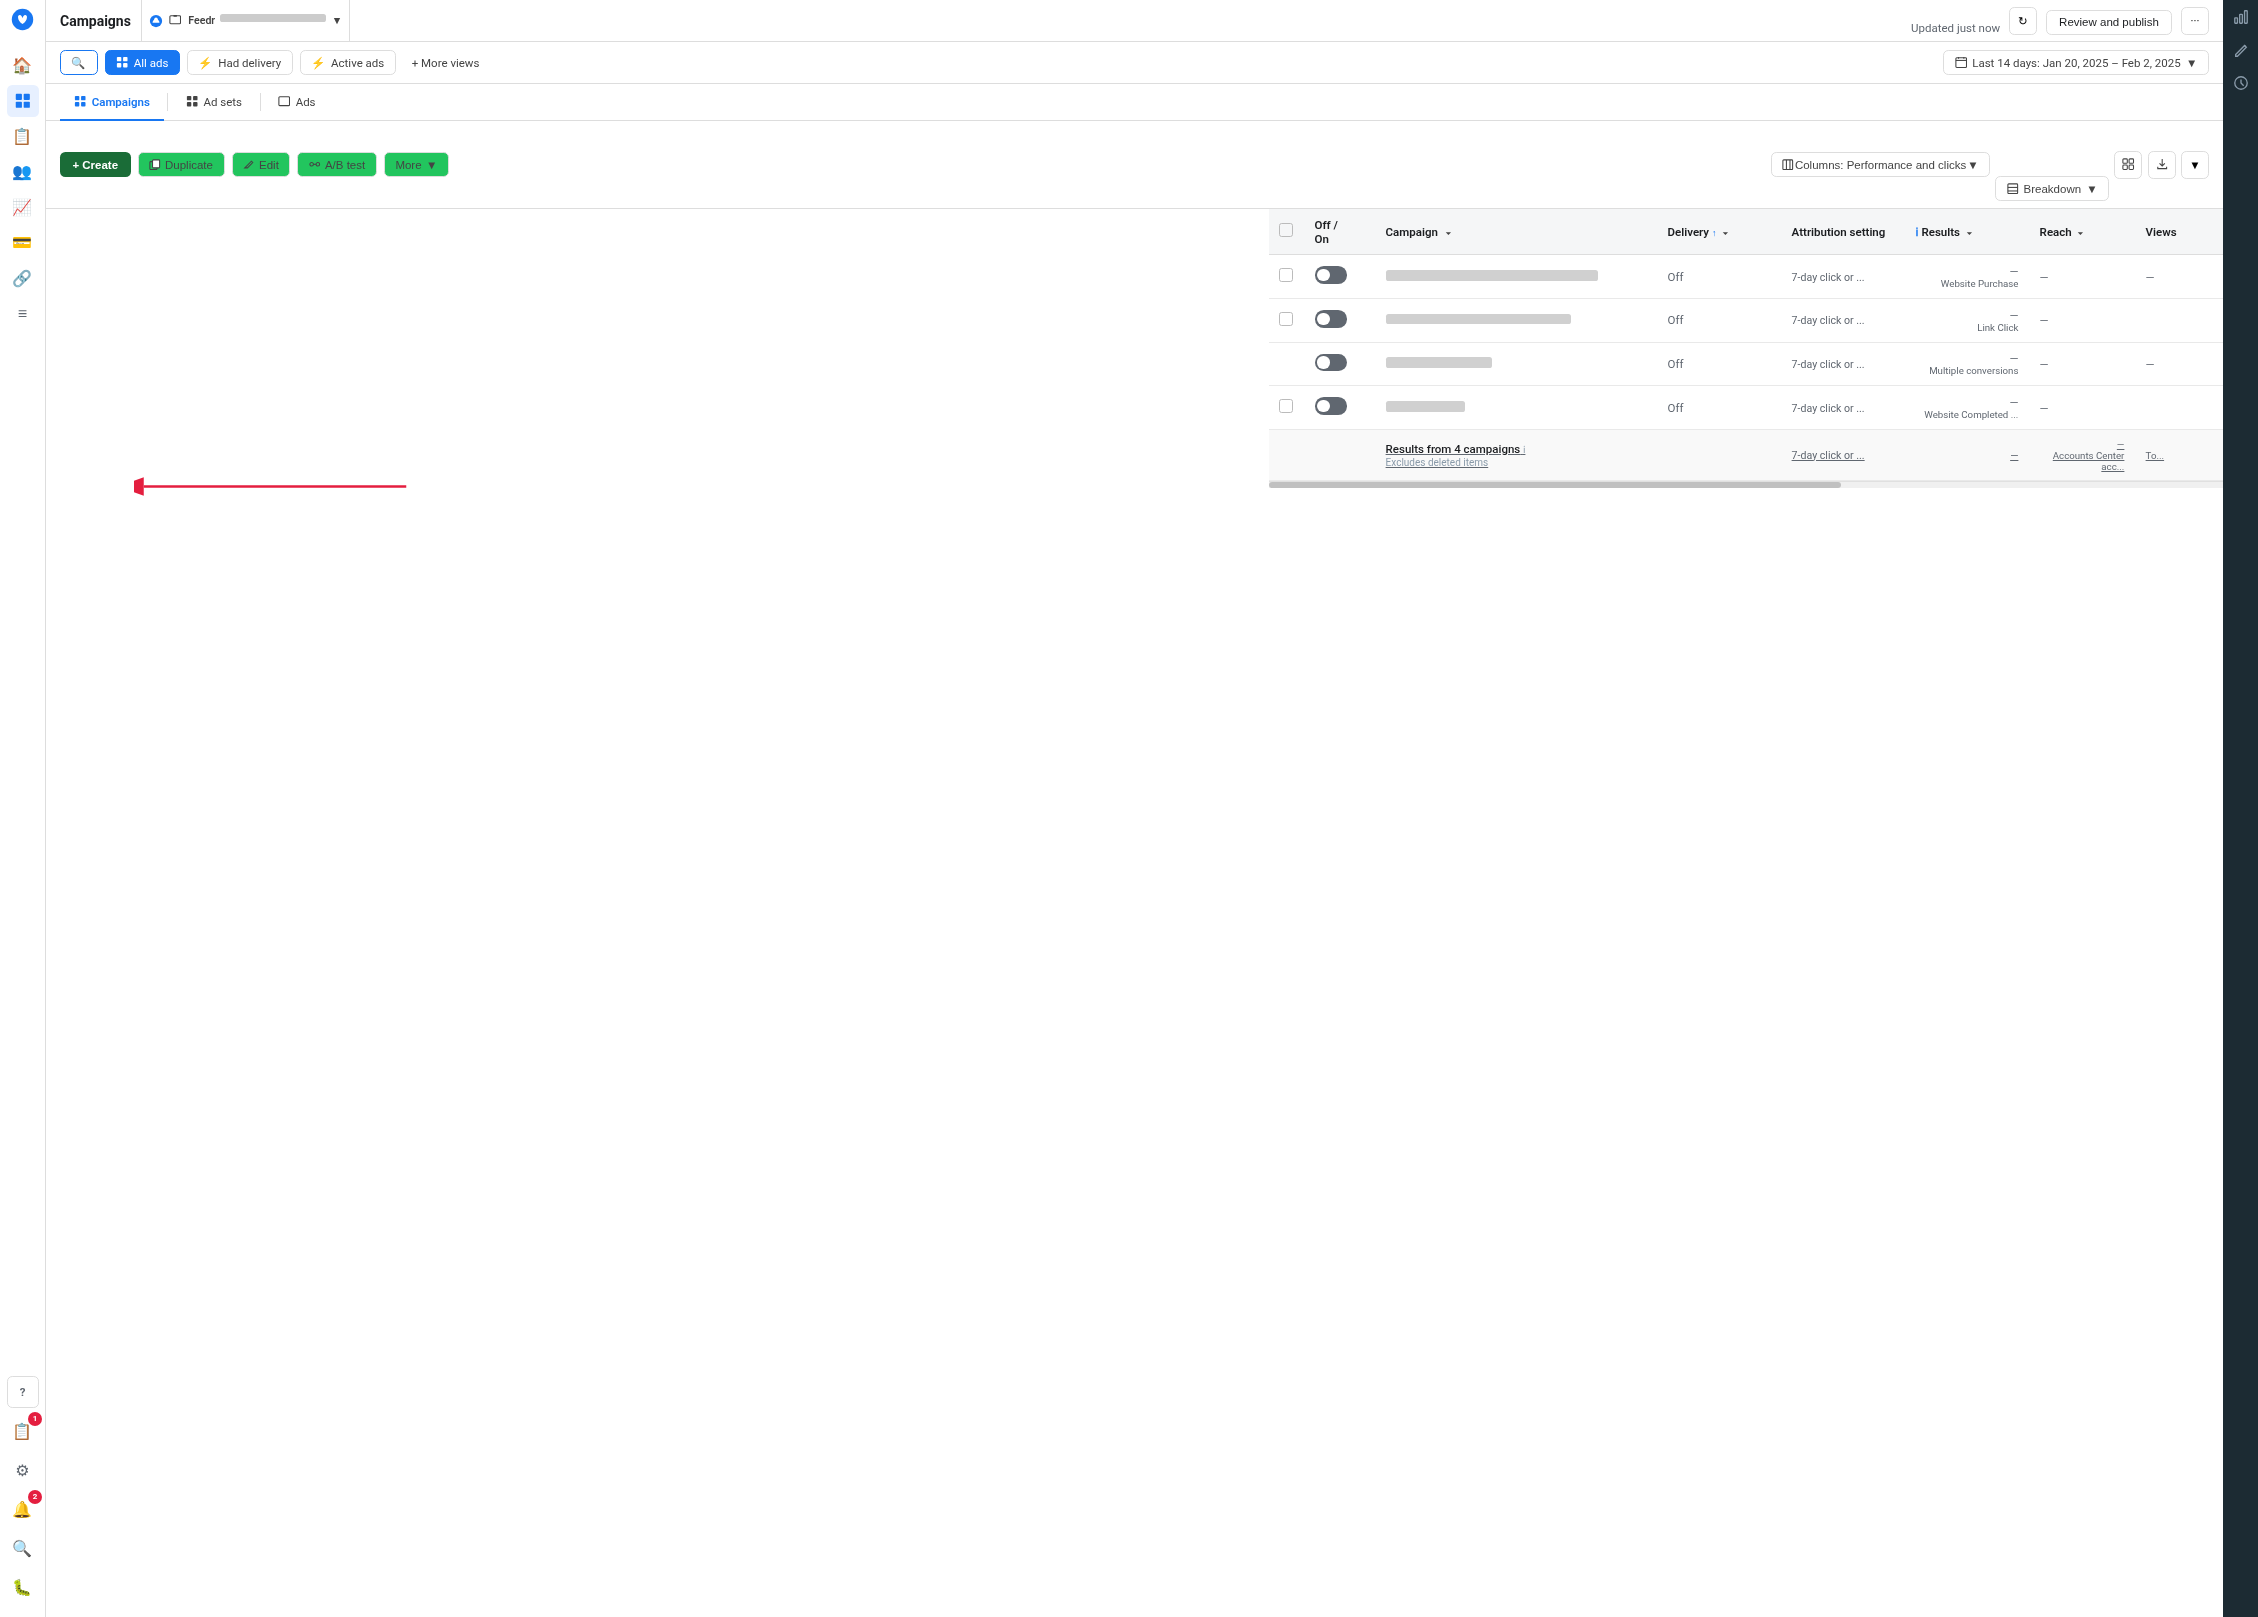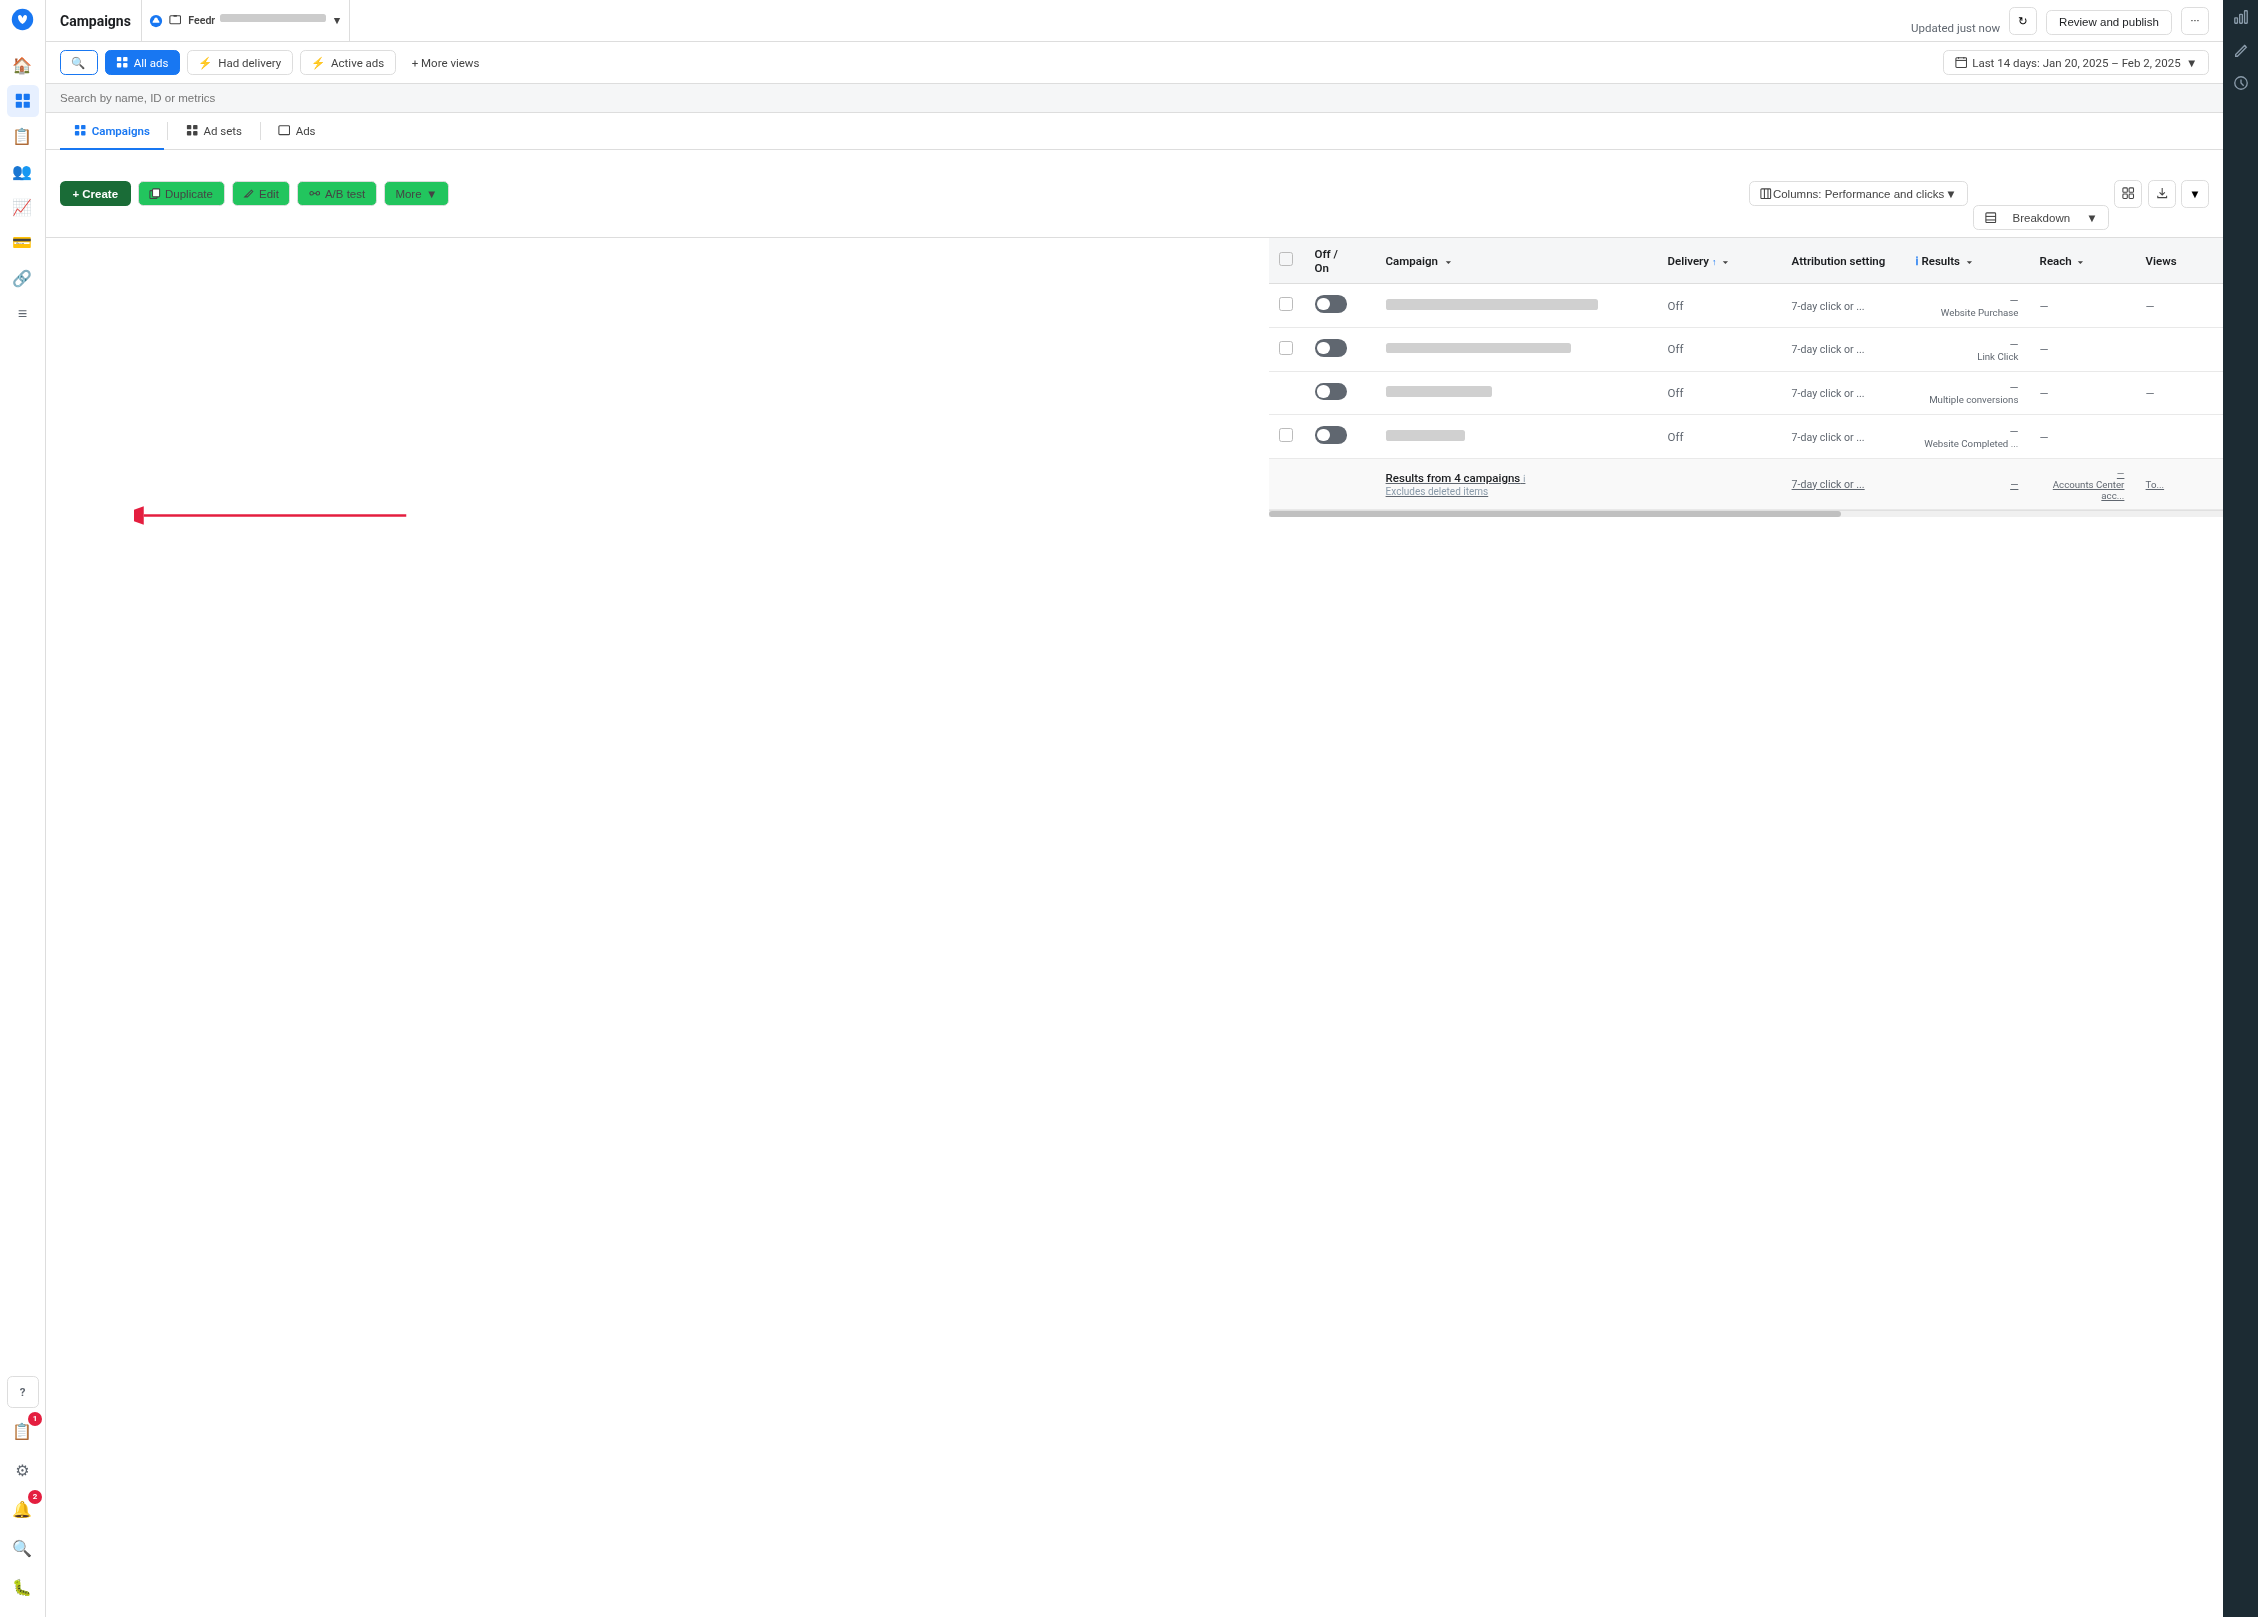--- a/index.html
+++ b/index.html
@@ -162,21 +162,21 @@
       display: flex; align-items: center; gap: 4.4px;
       background: #22c55e; color: #444; border: 0.9px solid #ddd;
       border-radius: 5.3px; padding: 5.3px 10.6px; cursor: pointer; font-size: 11.5px;
     }
     .columns-btn {
       display: flex; align-items: center; gap: 1px;
       background: #fff; color: #444; border: 0.9px solid #ddd;
       border-radius: 5.3px; padding: 5.3px 10.6px; cursor: pointer; font-size: 11.5px;
     }
     .breakdown-btn {
-      display: flex; align-items: center; gap: 16px;
+      display: flex; align-items: center; gap: 5px;
       background: #fff; color: #444; border: 0.9px solid #ddd;
       border-radius: 5.3px; padding: 5.3px 10.6px; cursor: pointer; font-size: 11.5px; margin-top: 48px;
     }
     .icon-btn {
       width: 28px; height: 28px; border: 0.9px solid #ddd; border-radius: 5.3px;
       display: flex; align-items: center; justify-content: center; cursor: pointer; background: #fff;
     }
     .action-toolbar-right { margin-left: auto; display: flex; align-items: center; gap: 5.3px; }
 
     
@@ -314,23 +314,20 @@
         <rect x="1" y="2" width="12" height="11" rx="1"></rect>
         <line x1="1" y1="5" x2="13" y2="5"></line>
         <line x1="4" y1="1" x2="4" y2="3"></line>
         <line x1="10" y1="1" x2="10" y2="3"></line>
       </svg>
       <span>Last 14 days: Jan 20, 2025 – Feb 2, 2025</span>
       <span>▼</span>
     </div>
   </div>
 
-  <div class="searchbar">
-    <input class="search-input" type="text" placeholder="Search by name, ID or metrics" style="">
-  </div>
 
   <div class="tab-nav">
     <div class="tab-item active">
       <svg width="12.4" height="12.4" viewBox="0 0 14 14" fill="#1877f2">
           <rect x="1" y="1" width="5" height="5" rx="1"></rect>
           <rect x="8" y="1" width="5" height="5" rx="1"></rect>
           <rect x="1" y="8" width="5" height="5" rx="1"></rect>
           <rect x="8" y="8" width="5" height="5" rx="1"></rect>
         </svg>
       <span>Campaigns</span>

